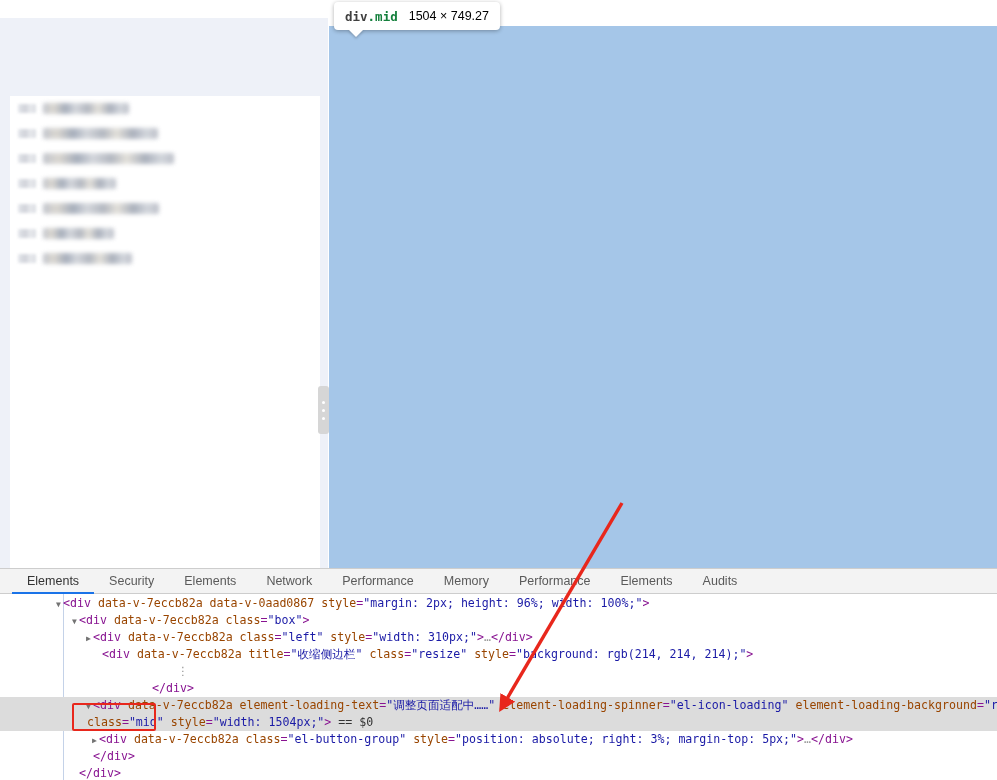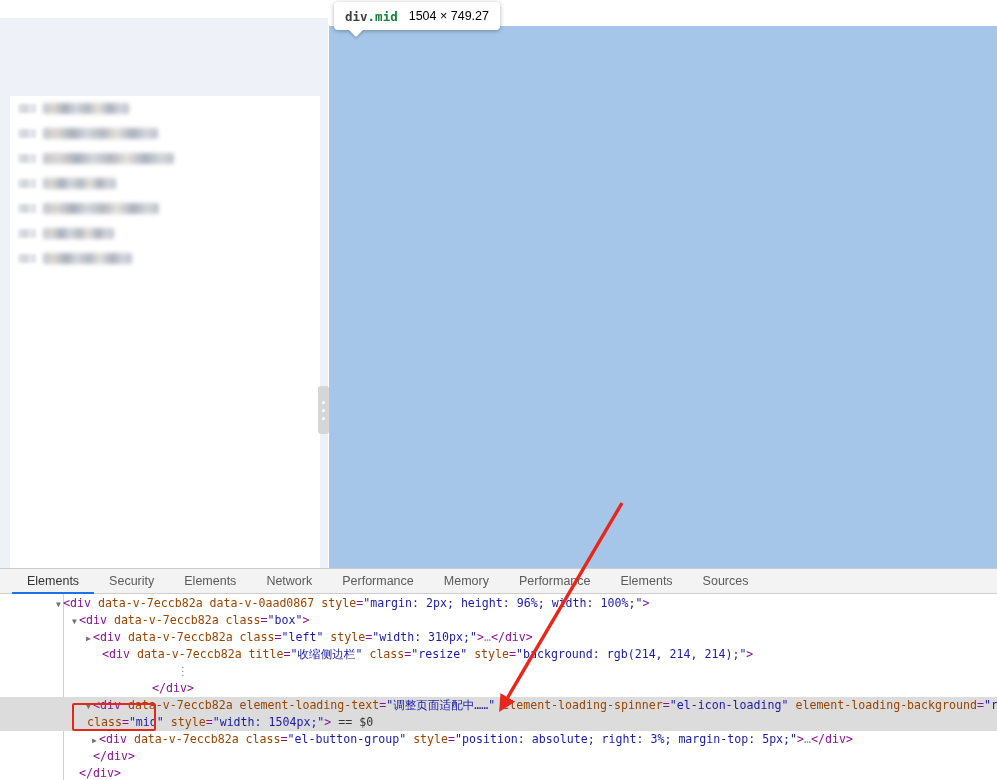--- a/index.html
+++ b/index.html
@@ -181,21 +181,21 @@
 <div id="devtools">
   <div id="dt-tabs">
       <div class="dt-tab active">Elements</div>
       <div class="dt-tab">Security</div>
       <div class="dt-tab">Elements</div>
       <div class="dt-tab">Network</div>
       <div class="dt-tab">Performance</div>
       <div class="dt-tab">Memory</div>
       <div class="dt-tab">Performance</div>
       <div class="dt-tab">Elements</div>
-      <div class="dt-tab">Sources</div>
+      <div class="dt-tab">Audits</div>
     </div>
   <div id="dom-tree">
     <div class="guide"></div>
   <div class="node" style="padding-left: 54px;"><span class="tw">▼</span><span class="pk">&lt;div</span><span class="txt"> </span><span class="at">data-v-7eccb82a</span><span class="txt"> </span><span class="at">data-v-0aad0867</span><span class="txt"> </span><span class="at">style</span><span class="pk">=</span><span class="av">"margin: 2px; height: 96%; width: 100%;"</span><span class="pk">&gt;</span></div>
       <div class="node" style="padding-left: 70px;"><span class="tw">▼</span><span class="pk">&lt;div</span><span class="txt"> </span><span class="at">data-v-7eccb82a</span><span class="txt"> </span><span class="at">class</span><span class="pk">=</span><span class="av">"box"</span><span class="pk">&gt;</span></div>
       <div class="node" style="padding-left: 84px;"><span class="tw">▶</span><span class="pk">&lt;div</span><span class="txt"> </span><span class="at">data-v-7eccb82a</span><span class="txt"> </span><span class="at">class</span><span class="pk">=</span><span class="av">"left"</span><span class="txt"> </span><span class="at">style</span><span class="pk">=</span><span class="av">"width: 310px;"</span><span class="pk">&gt;</span><span class="dim">…</span><span class="pk">&lt;/div&gt;</span></div>
       <div class="node" style="padding-left: 93px;"><span class="tw none"></span><span class="pk">&lt;div</span><span class="txt"> </span><span class="at">data-v-7eccb82a</span><span class="txt"> </span><span class="at">title</span><span class="pk">=</span><span class="av">"收缩侧边栏"</span><span class="txt"> </span><span class="at">class</span><span class="pk">=</span><span class="av">"resize"</span><span class="txt"> </span><span class="at">style</span><span class="pk">=</span><span class="av">"background: rgb(214, 214, 214);"</span><span class="pk">&gt;</span></div>
       <div class="node" style="padding-left: 168px;"><span class="tw none"></span><span class="dim">⋮</span></div>
       <div class="node" style="padding-left: 143px;"><span class="tw none"></span><span class="pk">&lt;/div&gt;</span></div>
       <div class="node sel" style="padding-left: 84px;"><span class="tw">▼</span><span class="pk">&lt;div</span><span class="txt"> </span><span class="at">data-v-7eccb82a</span><span class="txt"> </span><span class="at">element-loading-text</span><span class="pk">=</span><span class="av">"调整页面适配中……"</span><span class="txt"> </span><span class="at">element-loading-spinner</span><span class="pk">=</span><span class="av">"el-icon-loading"</span><span class="txt"> </span><span class="at">element-loading-background</span><span class="pk">=</span><span class="av">"rgba(228</span></div>

